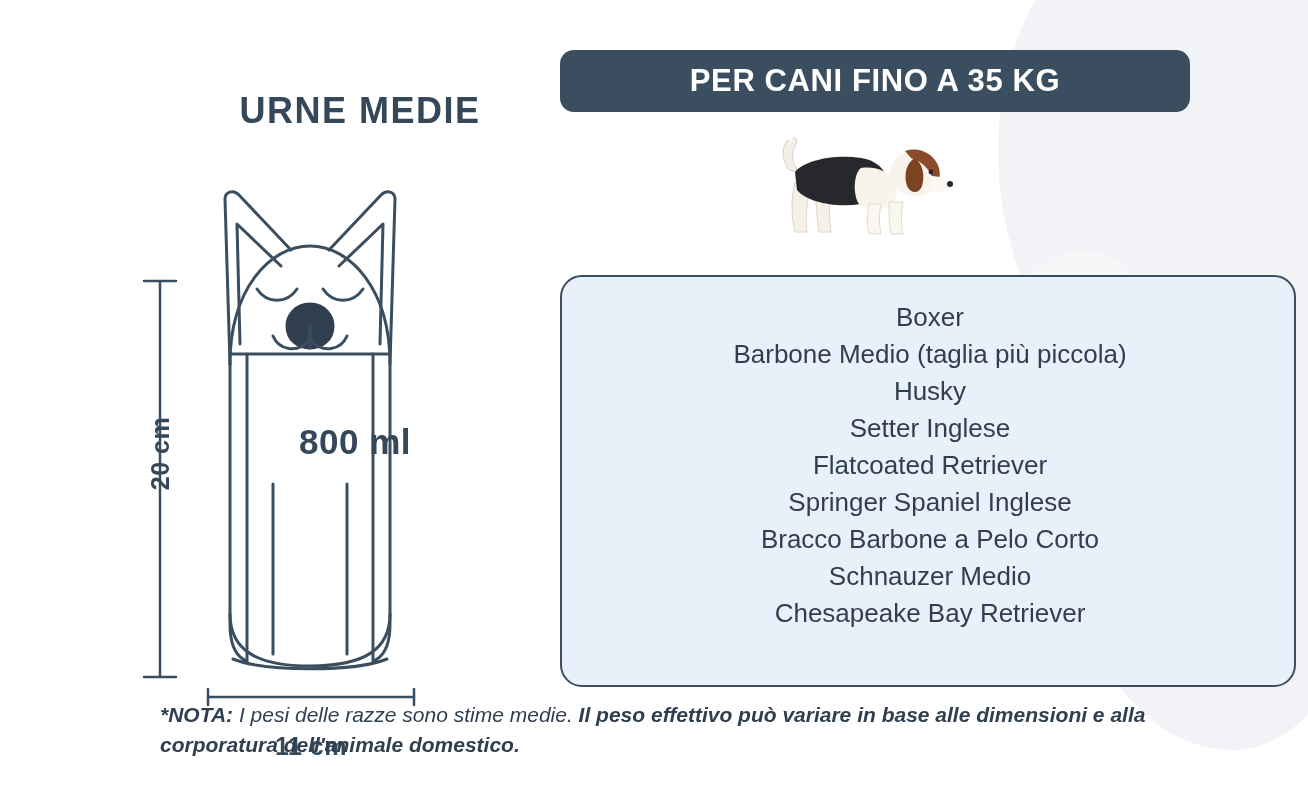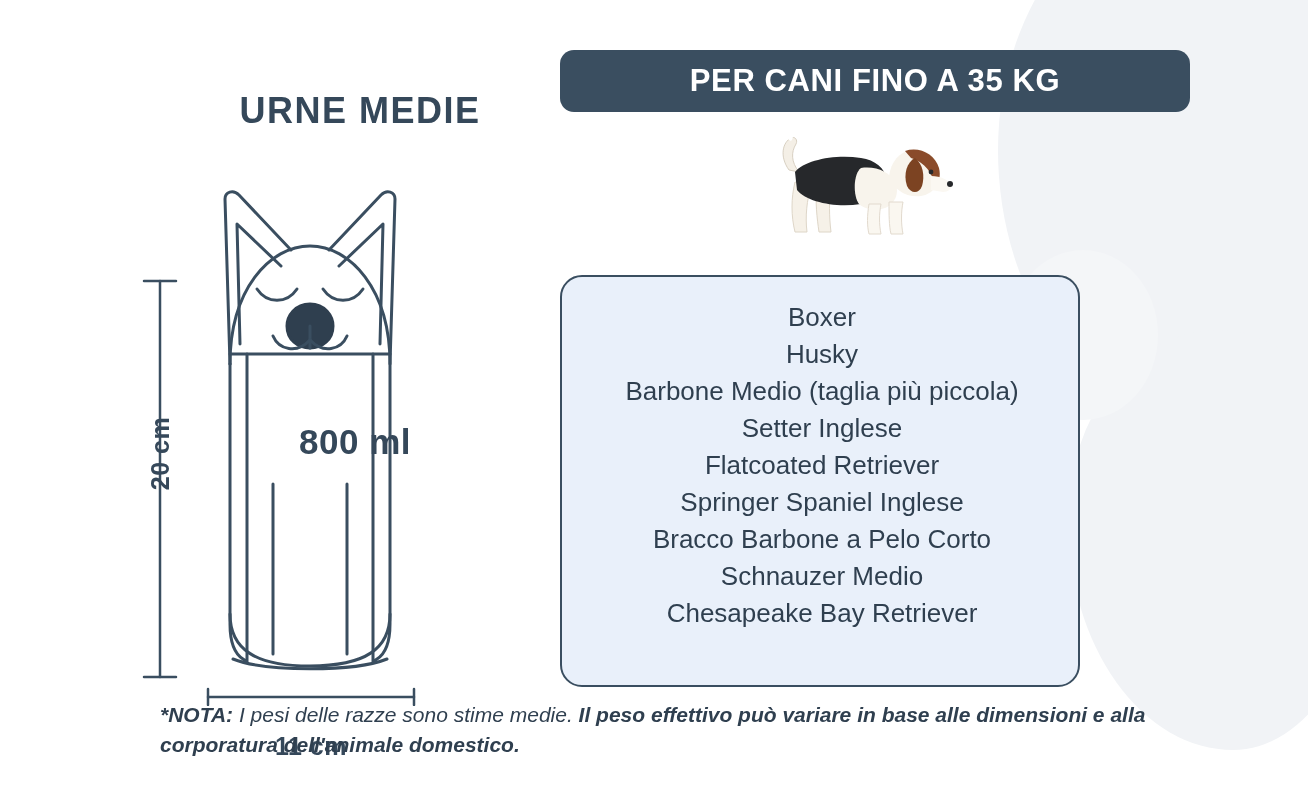--- a/index.html
+++ b/index.html
@@ -147,21 +147,21 @@
     left: 205px;
     top: 74px;
     width: 190px;
     height: 130px;
   }
 
   .breed-box {
     position: absolute;
     left: 0;
     top: 225px;
-    width: 520px;
+    width: 736px;
     min-height: 412px;
     background: #e9f0fa;
     border: 2px solid #3a4e60;
     border-radius: 22px;
     padding: 22px 0 26px 4px;
     box-sizing: border-box;
   }
   .breed-list {
     list-style: none;
     margin: 0;
@@ -289,22 +289,22 @@
       <path d="M166 52 C176 52 184 56 186 61 C187 65 183 68 178 68 L166 66 Z" fill="#fbf8f2"></path>
       <circle cx="185" cy="60" r="3" fill="#26282b"></circle>
       <circle cx="166" cy="48" r="2.4" fill="#26282b"></circle>
 
       <path d="M24 16 C20 12 22 8 26 10 C29 11 28 15 26 17 Z" fill="#ffffff"></path>
     </svg>
 
     <div class="breed-box">
       <ul class="breed-list">
         <li>Boxer</li>
+        <li>Barbone Medio (taglia più piccola)</li>
         <li>Husky</li>
-        <li>Barbone Medio (taglia più piccola)</li>
         <li>Setter Inglese</li>
         <li>Flatcoated Retriever</li>
         <li>Springer Spaniel Inglese</li>
         <li>Bracco Barbone a Pelo Corto</li>
         <li>Schnauzer Medio</li>
         <li>Chesapeake Bay Retriever</li>
       </ul>
     </div>
   </div>
 

